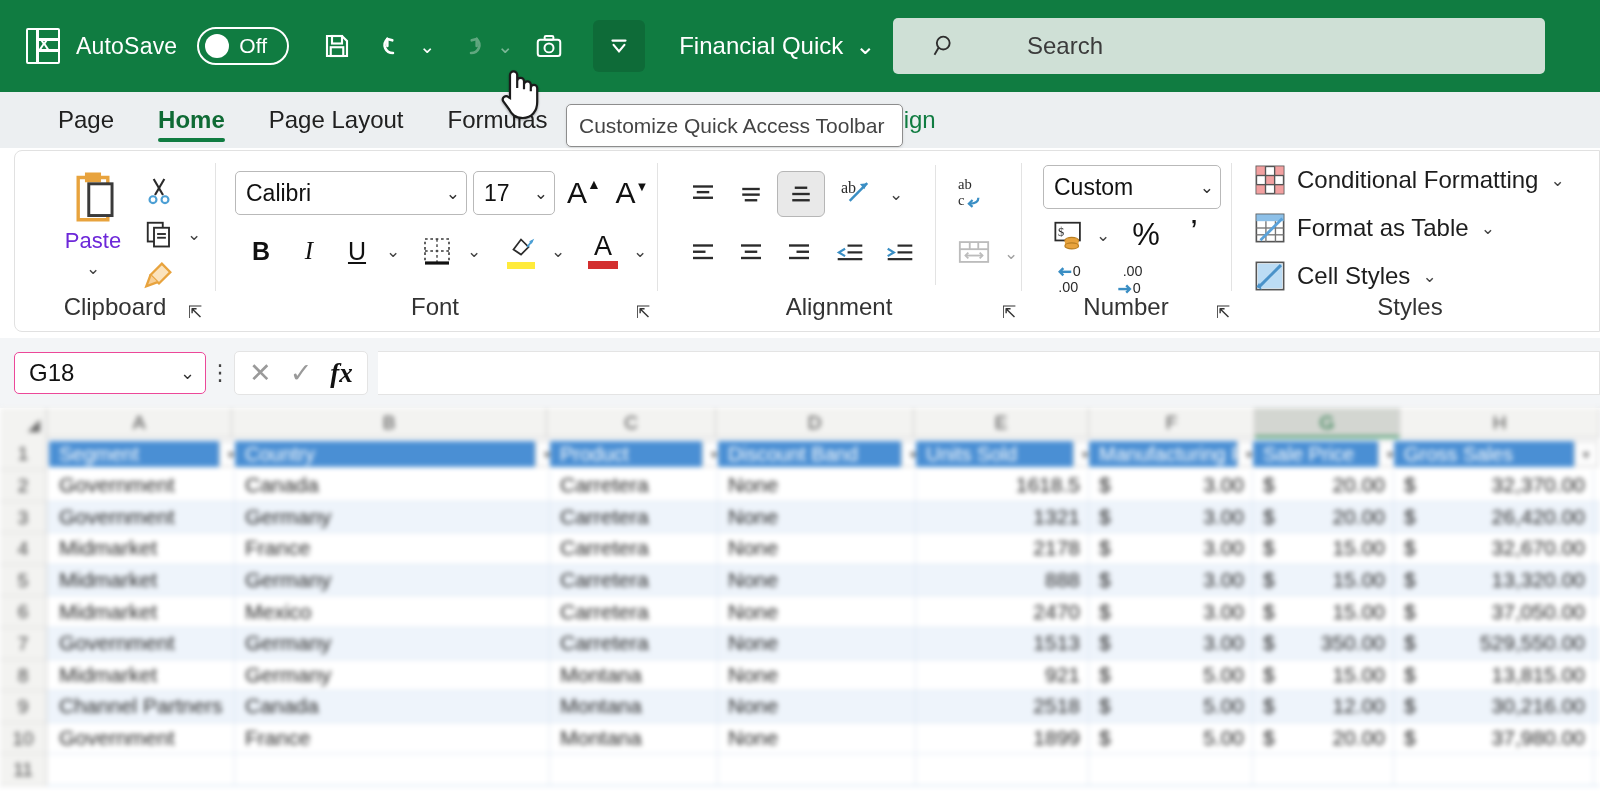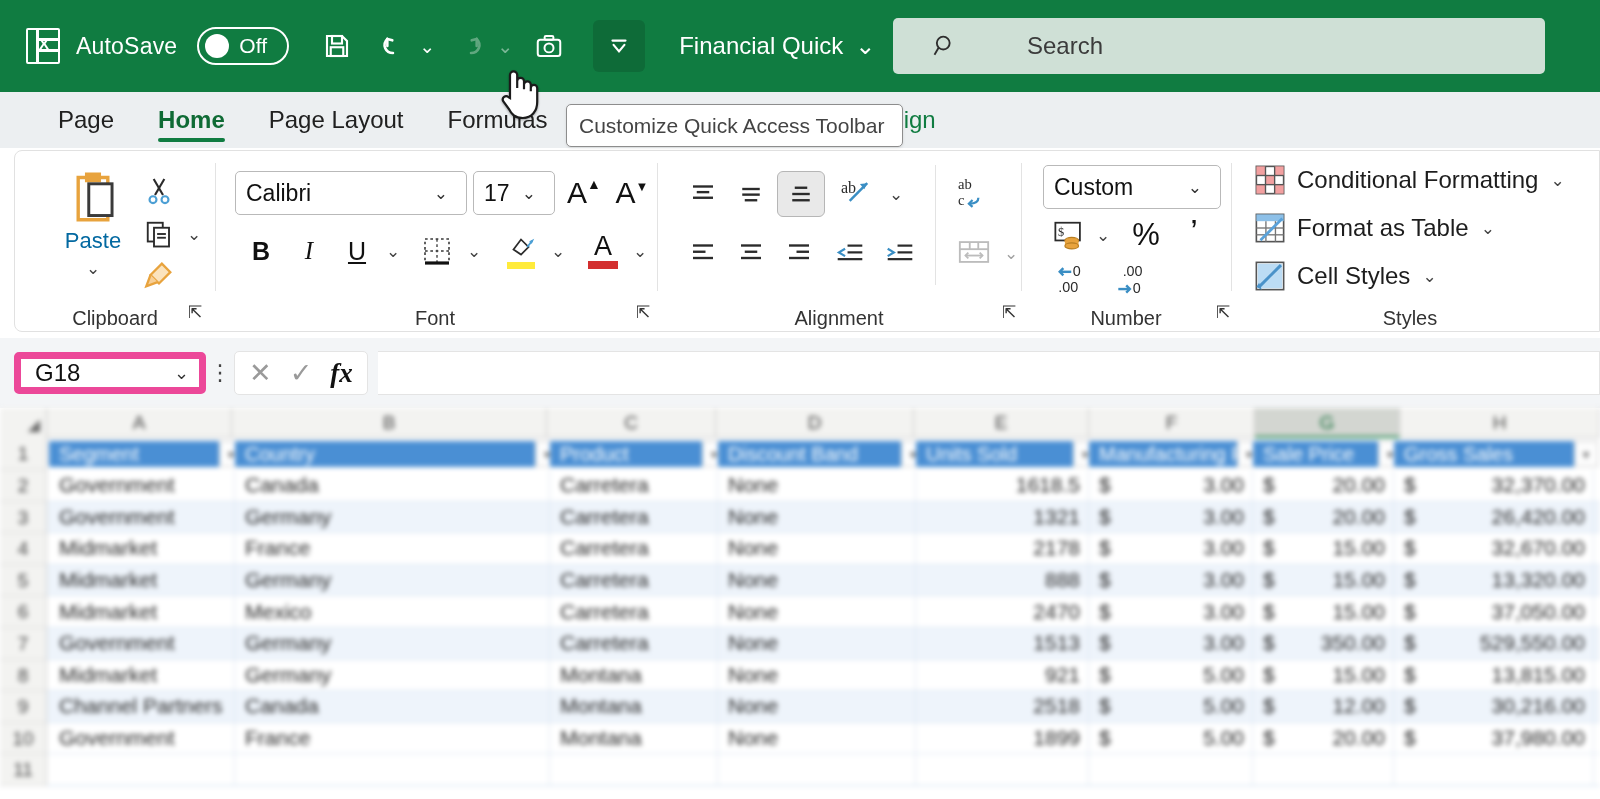--- a/index.html
+++ b/index.html
@@ -101,36 +101,36 @@
     position: absolute; left: 0; top: 148px; width: 1600px; height: 190px;
     background: #ffffff;
   }
   .ribbon-inner {
     position: absolute; left: 14px; top: 2px; right: 0px; bottom: 6px;
     background: #ffffff; border: 1px solid #e1e1e1;
     border-radius: 8px 0 0 8px;
   }
   .group { position: absolute; top: 0; bottom: 0; }
   .group-label {
-    position: absolute; bottom: 1px; width: 100%; text-align: center;
-    font-size: 20px; color: #333;
+    position: absolute; bottom: 10px; width: 100%; text-align: center;
+    font-size: 24px; color: #333;
   }
   .grp-divider { position: absolute; top: 12px; bottom: 40px; width: 1px; background: #e3e3e3; }
   .dlg-launch {
     position: absolute; bottom: 8px; width: 20px; height: 20px;
     font-size: 17px; color: #333; line-height: 20px; text-align: center;
   }
 
   .icon-btn { position: absolute; display:flex; align-items:center; justify-content:center; }
   .chev { font-size: 17px; color: #444; }
 
   .combo {
     position: absolute; border: 1px solid #b9b9b9; border-radius: 5px;
     background: #ffffff; display: flex; align-items: center;
-    padding: 0 18px 0 10px; font-size: 23px; color: #111;
+    padding: 0 6px 0 10px; font-size: 23px; color: #111;
     justify-content: space-between;
   }
   .combo .cv { white-space: nowrap; overflow: hidden; }
   .combo .cc { font-size: 17px; color: #333; }
 
   .btn-sq {
     position: absolute; display: flex; align-items: center; justify-content: center;
     font-size: 25px; color: #111;
   }
   .btn-sq.sel { background: #e9e9e9; border: 1px solid #b6b6b6; border-radius: 6px; }
@@ -140,21 +140,21 @@
     font-size: 24px; color: #1d1d1d; white-space: nowrap;
   }
 
   
   .formulabar {
     position: absolute; left: 0; top: 338px; width: 1600px; height: 70px;
     background: #f3f5f7; display: flex; align-items: center;
   }
   .namebox {
     margin-left: 14px; width: 192px; height: 42px; background: #ffffff;
-    border: 7px solid #ec4899; border-radius: 5px;
+    border: 1px solid #ec4899; border-radius: 5px;
     display: flex; align-items: center; justify-content: space-between;
     padding: 0 10px 0 14px; font-size: 24px; color: #111;
   }
   .namebox .nc { font-size: 18px; color: #333; }
   .dots-v { width: 28px; text-align:center; font-size: 22px; color:#444; letter-spacing:0; }
   .fbtns { display: flex; align-items: center; gap: 18px; height: 44px;
            background:#ffffff; border:1px solid #e4e4e4; border-radius:5px; padding: 0 14px; }
   .fbtns span { font-size: 27px; color: #9a9a9a; }
   .fbtns .fx { color: #111; font-style: italic; font-family: "Liberation Serif", serif; font-weight: bold; }
   .fentry {
@@ -314,21 +314,21 @@
 <div class="ribbon">
 <div class="ribbon-inner">
 
   <div class="group" style="left:0; width:200px;">
     <div class="icon-btn" style="left:36px; top:18px; width:84px; height:110px; flex-direction:column; gap:4px;">
       <svg width="58" height="62" viewBox="0 0 24 26" fill="none">
         <path d="M5 4h14v20H5z" fill="none" stroke="#e8a33d" stroke-width="1.6"></path>
         <path d="M9 2.5h6v3H9z" fill="none" stroke="#e8a33d" stroke-width="1.6"></path>
         <rect x="10" y="7" width="11" height="15" fill="#ffffff" stroke="#3a3a3a" stroke-width="1.4"></rect>
       </svg>
-      <span style="font-size:22px;color:#0369a1;">Paste</span>
+      <span style="font-size:22px;color:#6d28d9;">Paste</span>
       <span class="chev">⌄</span>
     </div>
 
     <div class="icon-btn" style="left:122px; top:20px; width:44px; height:40px;">
       <svg width="32" height="34" viewBox="0 0 24 24" fill="none" stroke="#2b2b2b" stroke-width="1.6">
         <line x1="8" y1="3" x2="15" y2="15"></line>
             <line x1="16" y1="3" x2="9" y2="15"></line>
         <circle cx="7.5" cy="18.5" r="2.6" stroke="#4c9fd4"></circle>
             <circle cx="16.5" cy="18.5" r="2.6" stroke="#4c9fd4"></circle>
       </svg>

